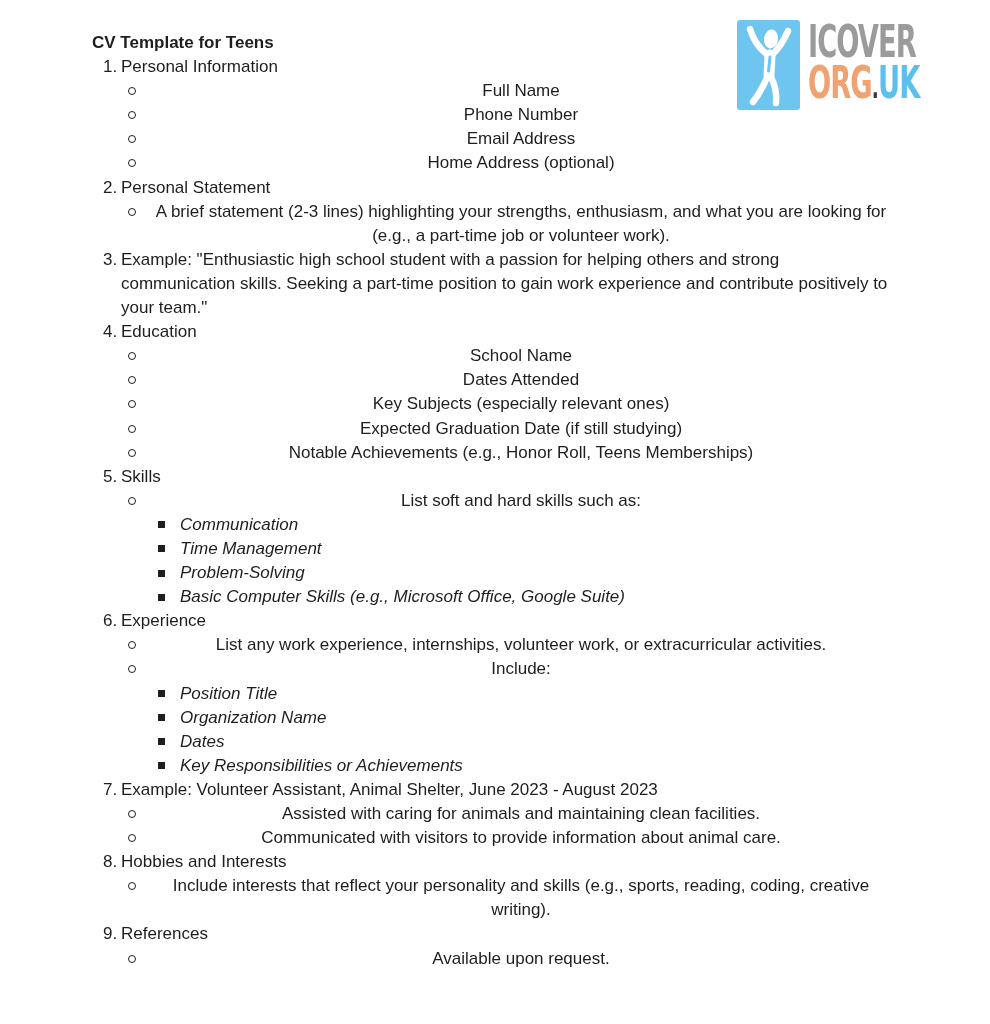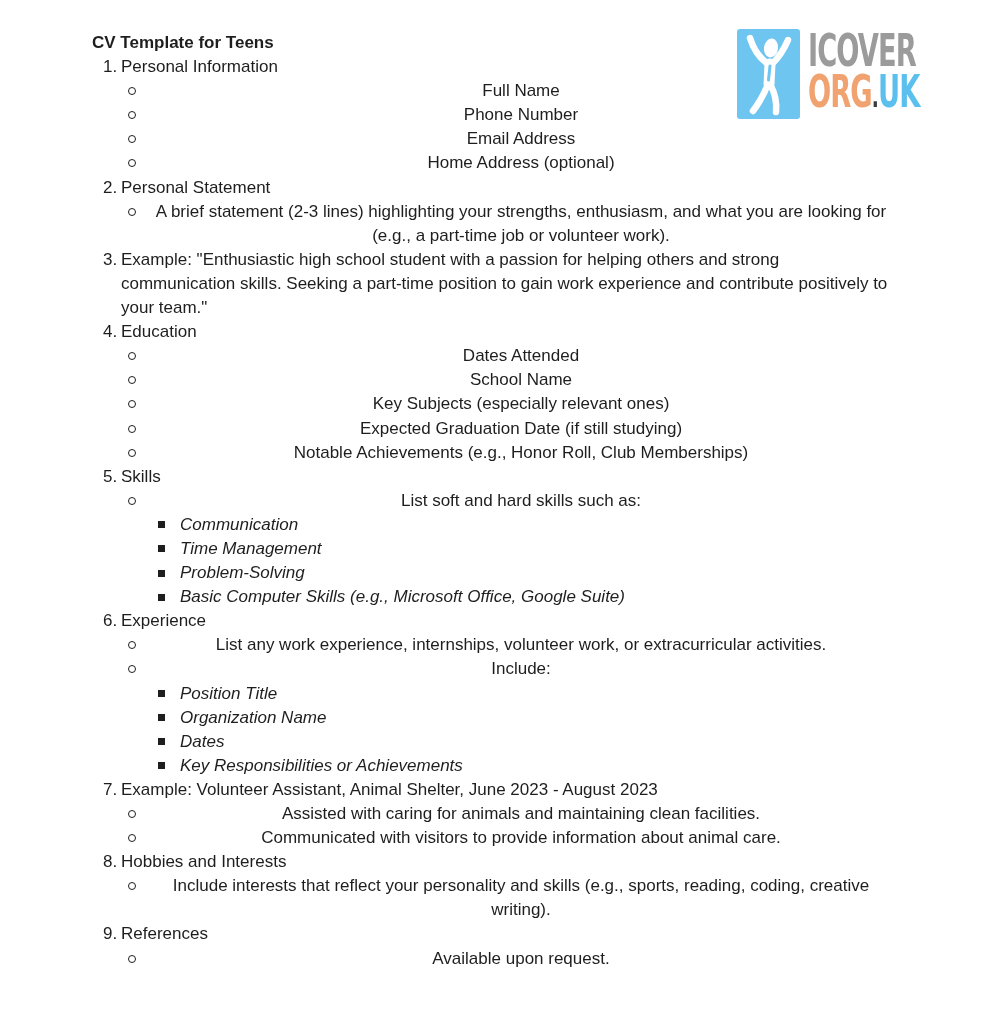--- a/index.html
+++ b/index.html
@@ -38,21 +38,21 @@
 
   .l3 { display:flex;font-style:italic; }
   .l3 .blt { flex:0 0 auto; margin-left:66px; width:22px; position:relative; }
   .l3 .blt::before {
     content:""; position:absolute; left:0; top:8.5px;
     width:7px; height:7px; background:#1e1e1e;
   }
   .l3 .txt { flex:1; }
 
   
-  .logo { position:absolute; top:29px; left:737px; display:flex; }
+  .logo { position:absolute; top:20px; left:737px; display:flex; }
   .logo-icon { width:63px; height:90px; }
   .logo-text {
     margin-left:8px; padding-top:1px;
     font-family:"DejaVu Sans", sans-serif;
     font-weight:bold; white-space:nowrap;
   }
   .lg-line {
     font-size:44px; line-height:41px; height:41px;
     letter-spacing:-1.5px;
     transform:scaleX(0.62); transform-origin:left top;
@@ -125,37 +125,37 @@
         <span class="num">3.</span>
         <span class="txt"><span class="b">Example:</span><span> "Enthusiastic high school student with a passion for helping others and strong communication skills. Seeking a part-time position to gain work experience and contribute positively to your team."</span></span>
       </div>
 
       <div class="l1">
         <span class="num">4.</span>
         <span class="txt"><span class="b">Education</span></span>
       </div>
       <div class="l2">
         <span class="blt"></span>
+        <span class="txt">School Name</span>
+      </div>
+      <div class="l2">
+        <span class="blt"></span>
         <span class="txt">Dates Attended</span>
       </div>
       <div class="l2">
         <span class="blt"></span>
-        <span class="txt">School Name</span>
-      </div>
-      <div class="l2">
-        <span class="blt"></span>
         <span class="txt">Key Subjects (especially relevant ones)</span>
       </div>
       <div class="l2">
         <span class="blt"></span>
         <span class="txt">Expected Graduation Date (if still studying)</span>
       </div>
       <div class="l2">
         <span class="blt"></span>
-        <span class="txt">Notable Achievements (e.g., Honor Roll, Club Memberships)</span>
+        <span class="txt">Notable Achievements (e.g., Honor Roll, Teens Memberships)</span>
       </div>
 
       <div class="l1">
         <span class="num">5.</span>
         <span class="txt"><span class="b">Skills</span></span>
       </div>
       <div class="l2">
         <span class="blt"></span>
         <span class="txt">List soft and hard skills such as:</span>
       </div>

